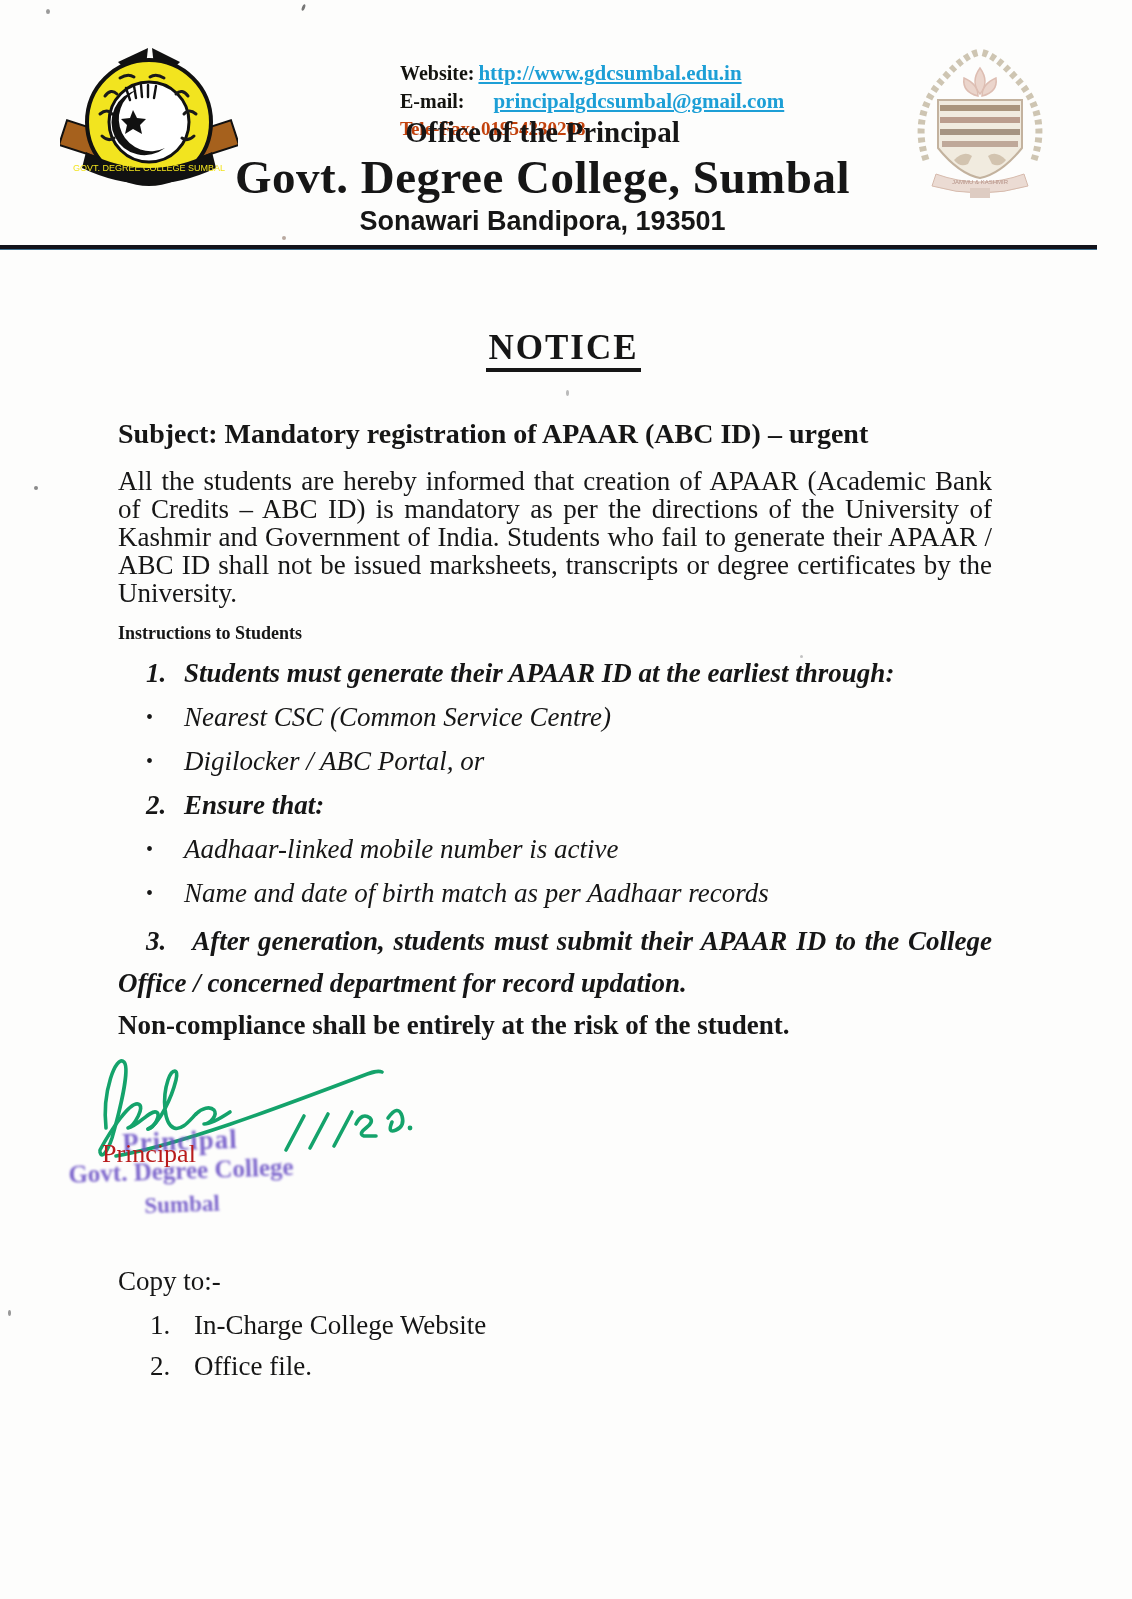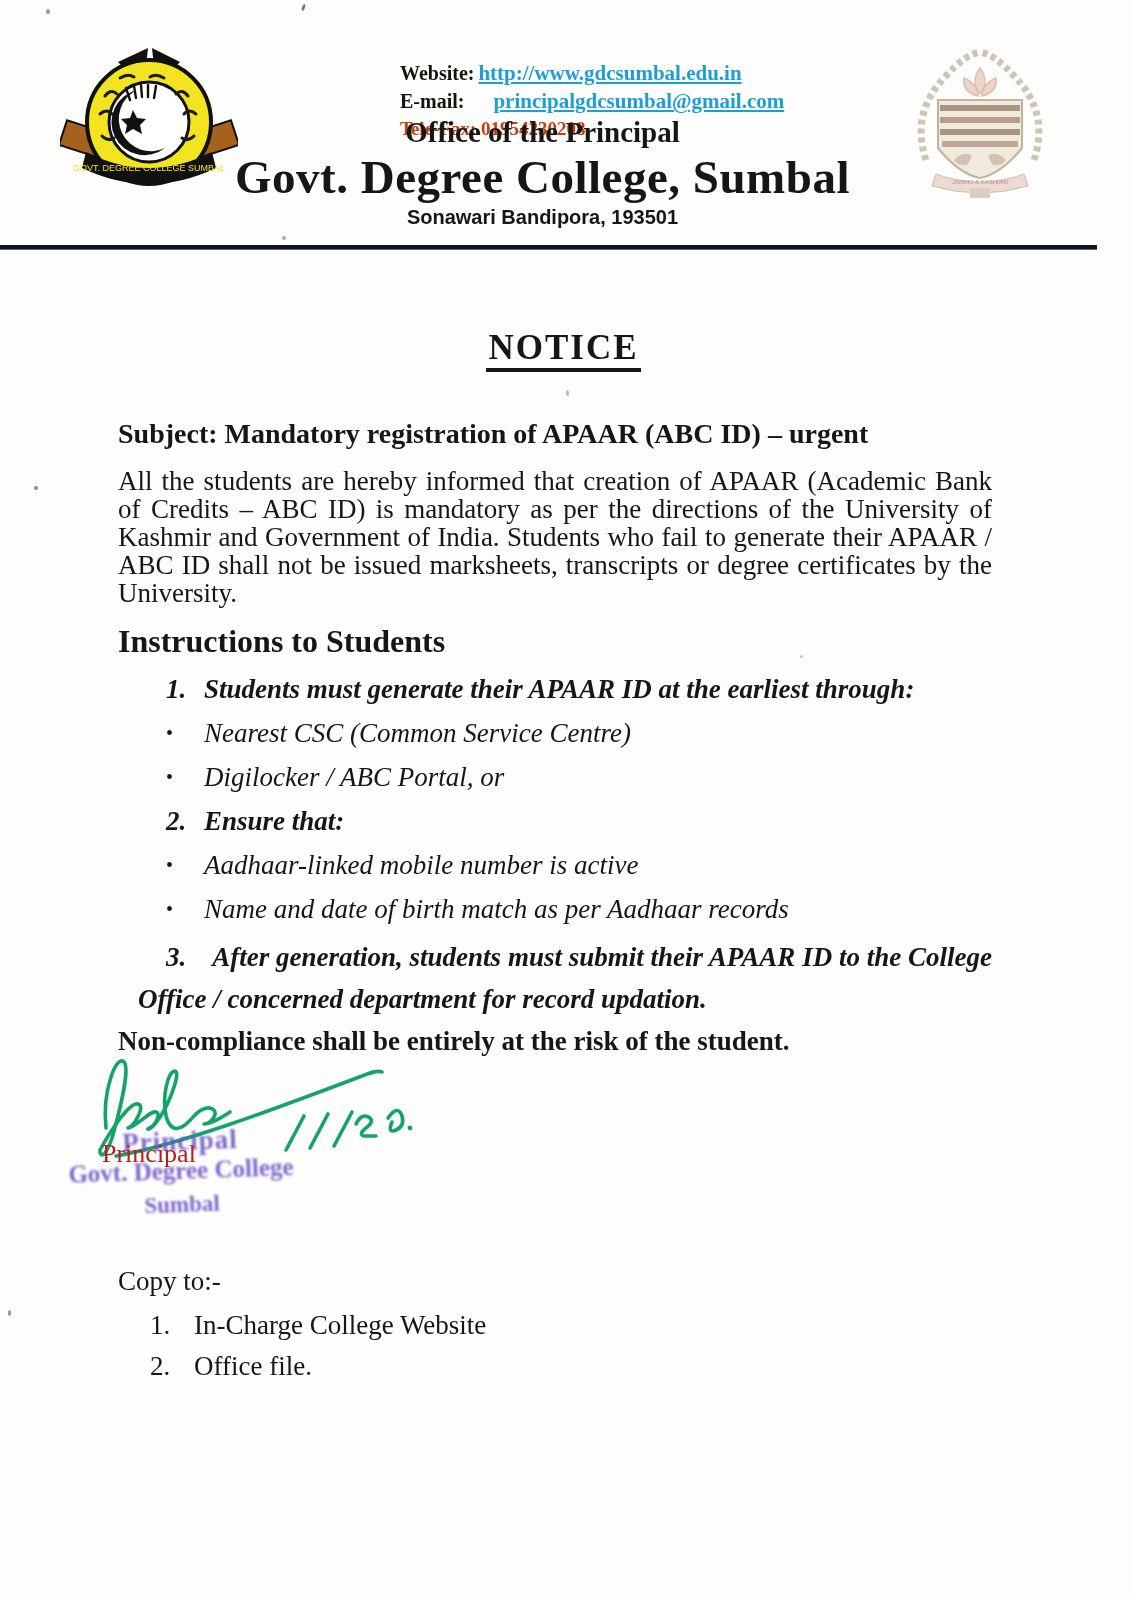--- a/index.html
+++ b/index.html
@@ -15,33 +15,33 @@
   .contact{
     position:absolute;left:400px;top:60px;width:452px;text-align:left;
     font-weight:bold;line-height:26px;
   }
   .contact .lbl{font-size:20px;color:#13130f;}
   .contact .lnk{font-size:21px;text-decoration:underline;}
   .contact .fax{font-size:19px;color:#c2410c;}
   .hdr-center{position:absolute;left:0;top:116px;width:1085px;text-align:center;}
   .office-line{font-size:29px;font-weight:bold;}
   .college-name{font-size:47px;font-weight:bold;letter-spacing:.5px;margin-top:1px;}
-  .addr-line{font-family:"Liberation Sans",sans-serif;font-size:20px;font-weight:bold;margin-top:2px;}
+  .addr-line{font-family:"Liberation Sans",sans-serif;font-size:27px;font-weight:bold;margin-top:2px;}
   .rule{position:absolute;left:0;top:245px;width:1097px;height:4px;background:#13131a;border-bottom:1px solid #3f6f8f;}
   
   .notice-title{position:absolute;left:0;top:328px;width:1127px;text-align:center;}
   .notice-title span{
     font-size:35px;font-weight:bold;letter-spacing:2px;
     border-bottom:4px solid #161616;padding:0 2px 1px 2px;margin-top:36px;
   }
   .subject{position:absolute;left:118px;top:418px;width:880px;font-size:28px;font-weight:bold;}
   .content{position:absolute;left:118px;top:467px;width:874px;}
   .body-par{font-size:27px;line-height:28px;text-align:justify;}
-  .ins-head{font-size:32px;font-weight:bold;margin-top:16px;}
-  .ins-list{margin-top:12px;margin-left:20px;}
+  .ins-head{font-size:18px;font-weight:bold;margin-top:16px;}
+  .ins-list{margin-top:12px;}
   .ins-row{line-height:34px;margin-bottom:10px;font-size:27px;}
   .marker{display:inline-block;width:38px;margin-left:28px;font-style:italic;}
   .marker.num{font-weight:bold;}
   .marker.dot{font-style:normal;font-size:20px;vertical-align:2px;}
   .bi{font-weight:bold;font-style:italic;}
   .it{font-style:italic;}
   .ins-wrap{font-size:27px;line-height:42px;text-align:justify;margin-top:2px;}
   .ins-wrap .wmark{font-weight:bold;font-style:italic;margin-left:28px;margin-right:26px;}
   .warning{font-size:27px;font-weight:bold;margin-top:6px;}
   

